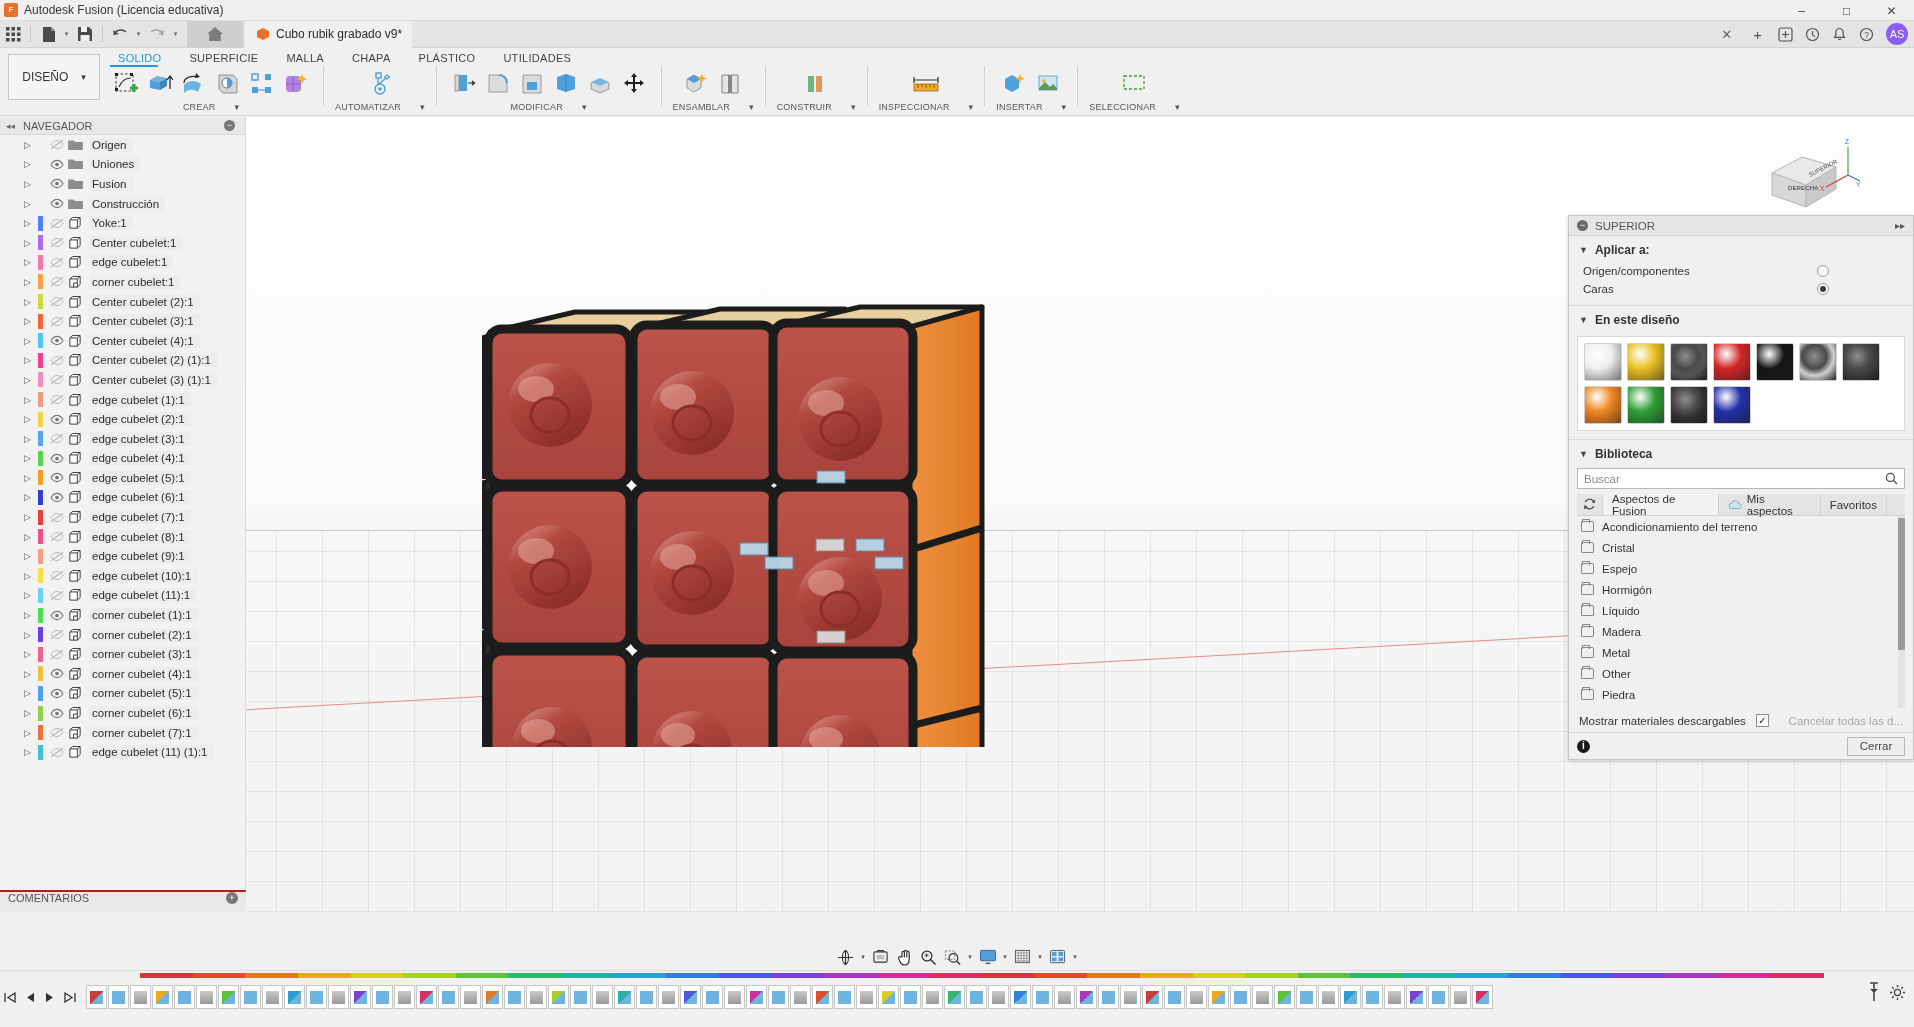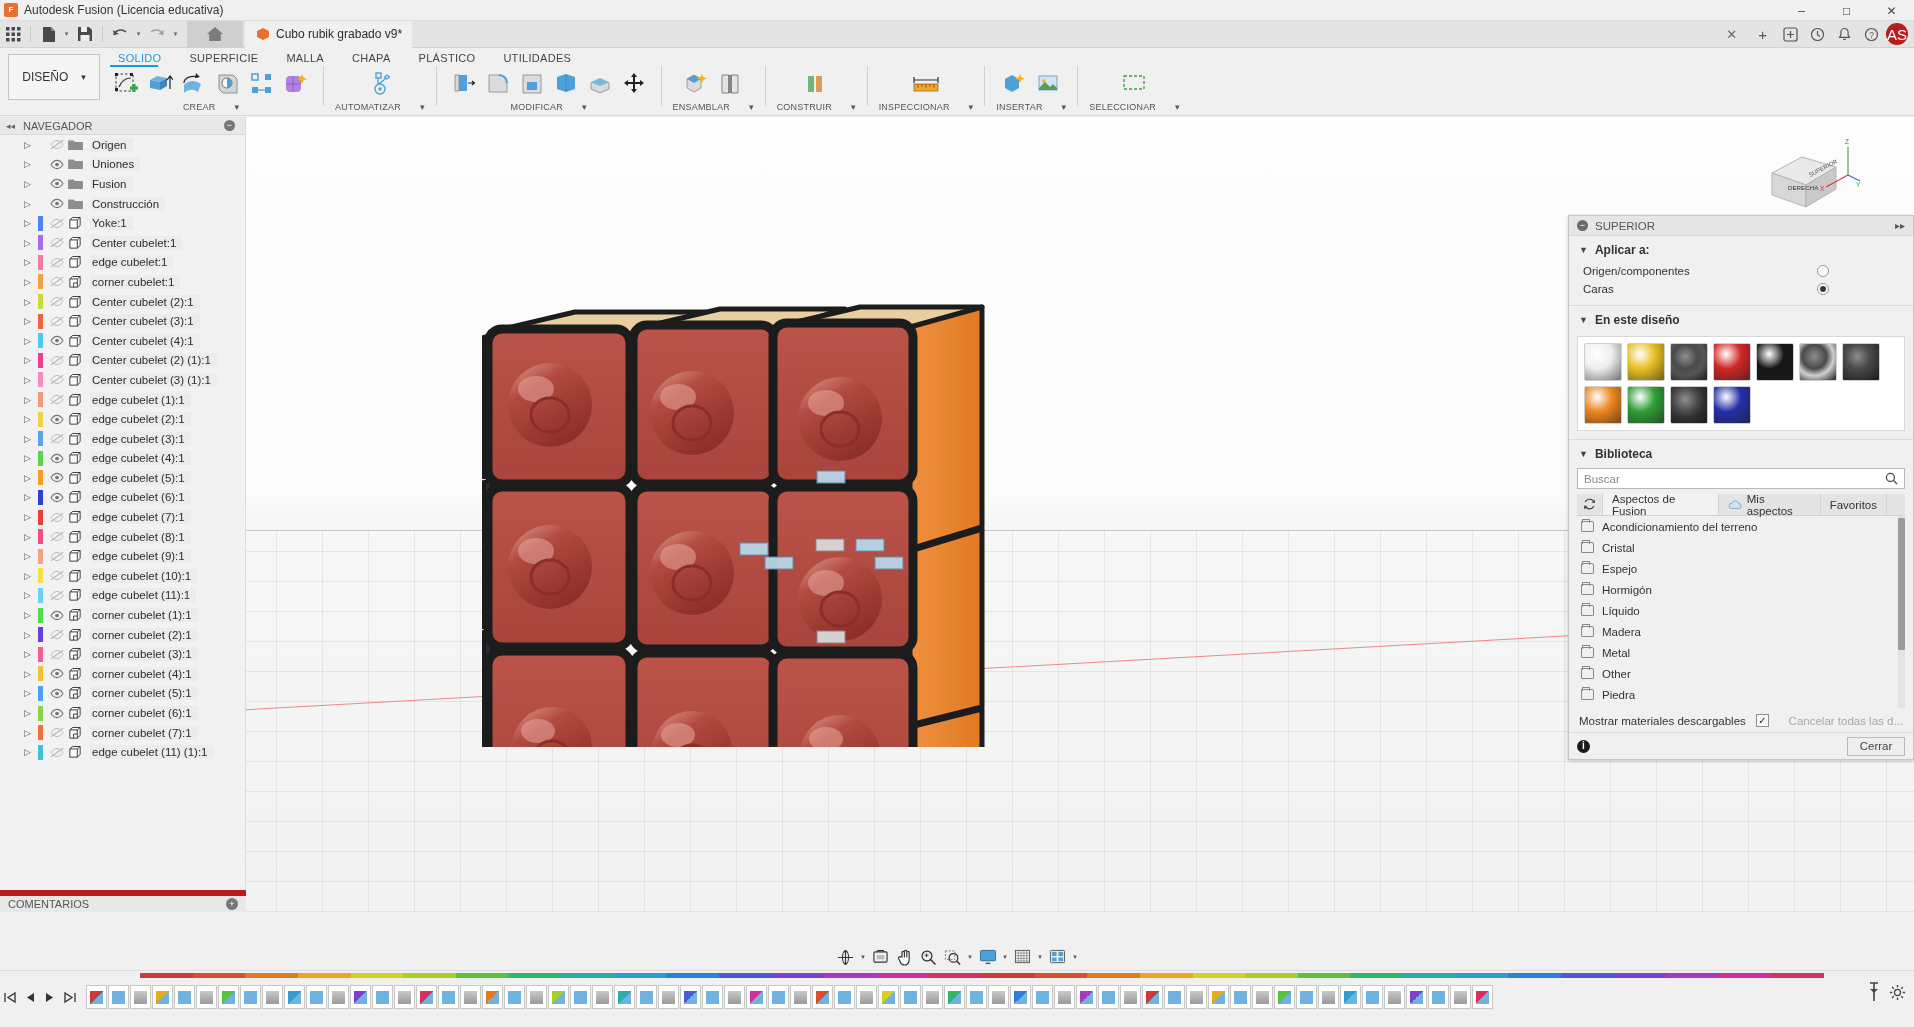--- a/index.html
+++ b/index.html
@@ -49,23 +49,23 @@
   .doc-cube {
     width: 12px; height: 12px; background: #e8702a;
     clip-path: polygon(50% 0%,100% 25%,100% 75%,50% 100%,0% 75%,0% 25%);
   }
   .tab-x { font-size: 13px; color: #666; margin-left: 6px; }
   .tab-plus { font-size: 15px; color: #555; padding: 0 9px; }
   #qa-right { position: absolute; right: 6px; display: flex; align-items: center; gap: 2px; }
   .qa-right-btn { width: 25px; height: 25px; display: flex; align-items: center;
     justify-content: center; color: #555; }
   #avatar {
-    width: 22px; height: 22px; border-radius: 50%; background: #b91c1c;
-    color: #fff; font-size: 15px; display: flex; align-items: center;
-    justify-content: center; 
+    width: 22px; height: 22px; border-radius: 50%; background: #8b5cf6;
+    color: #fff; font-size: 11px; display: flex; align-items: center;
+    justify-content: center; margin-left: 5px;
   }
   
   #ribbon { height: 68px; background: #f0f0f0; display: flex; position: relative;
     border-bottom: 1px solid #d8d8d8; }
   #ws-selector {
     width: 92px; margin: 6px 0 0 8px; height: 46px; border: 1px solid #c4c4c4;
     background: #f5f5f5; display: flex; align-items: center; justify-content: center;
     gap: 13px; font-size: 12px; color: #333;
   }
   #ribbon-tabs {
@@ -110,22 +110,22 @@
   .tcolor { width: 5px; height: 15px; flex: 0 0 5px; margin-right: 5px; }
   .teye { width: 18px; flex: 0 0 18px; display: flex; align-items: center;
     justify-content: center; color: #777; }
   .teye.off { color: #b7b7b7; }
   .tico { width: 18px; flex: 0 0 18px; display: flex; align-items: center;
     justify-content: center; margin-right: 6px; }
   .tlabel { background: #ececec; padding: 1px 6px 1px 2px; white-space: nowrap; }
   .tnode.folder .tlabel { background: #ececec; }
   #comments {
     position: absolute; left: 0; bottom: 0; width: 246px; height: 22px;
-    background: #e8e8e8; border-top: 6px solid #b91c1c; display: flex;
-    align-items: center; padding: 0 8px; font-size: 11px; color: #555;
+    background: #e8e8e8; border-top: 2px solid #b91c1c; display: flex;
+    padding: 0 8px; font-size: 11px; color: #555;
     justify-content: space-between;
   }
   #comments .plus { width: 12px; height: 12px; border-radius: 50%; background: #777;
     color: #fff; font-size: 9px; display: flex; align-items: center;
     justify-content: center; }
   
   #canvas { position: absolute; left: 0; top: 0; right: 0; bottom: 0;
     background: linear-gradient(#fdfdfd 0%, #fbfbfb 48%, #f7f7f7 50%, #f2f2f2 100%);
     overflow: hidden; }
   #grid-floor { position: absolute; left: 0; right: 0; top: 52%; bottom: 0;

